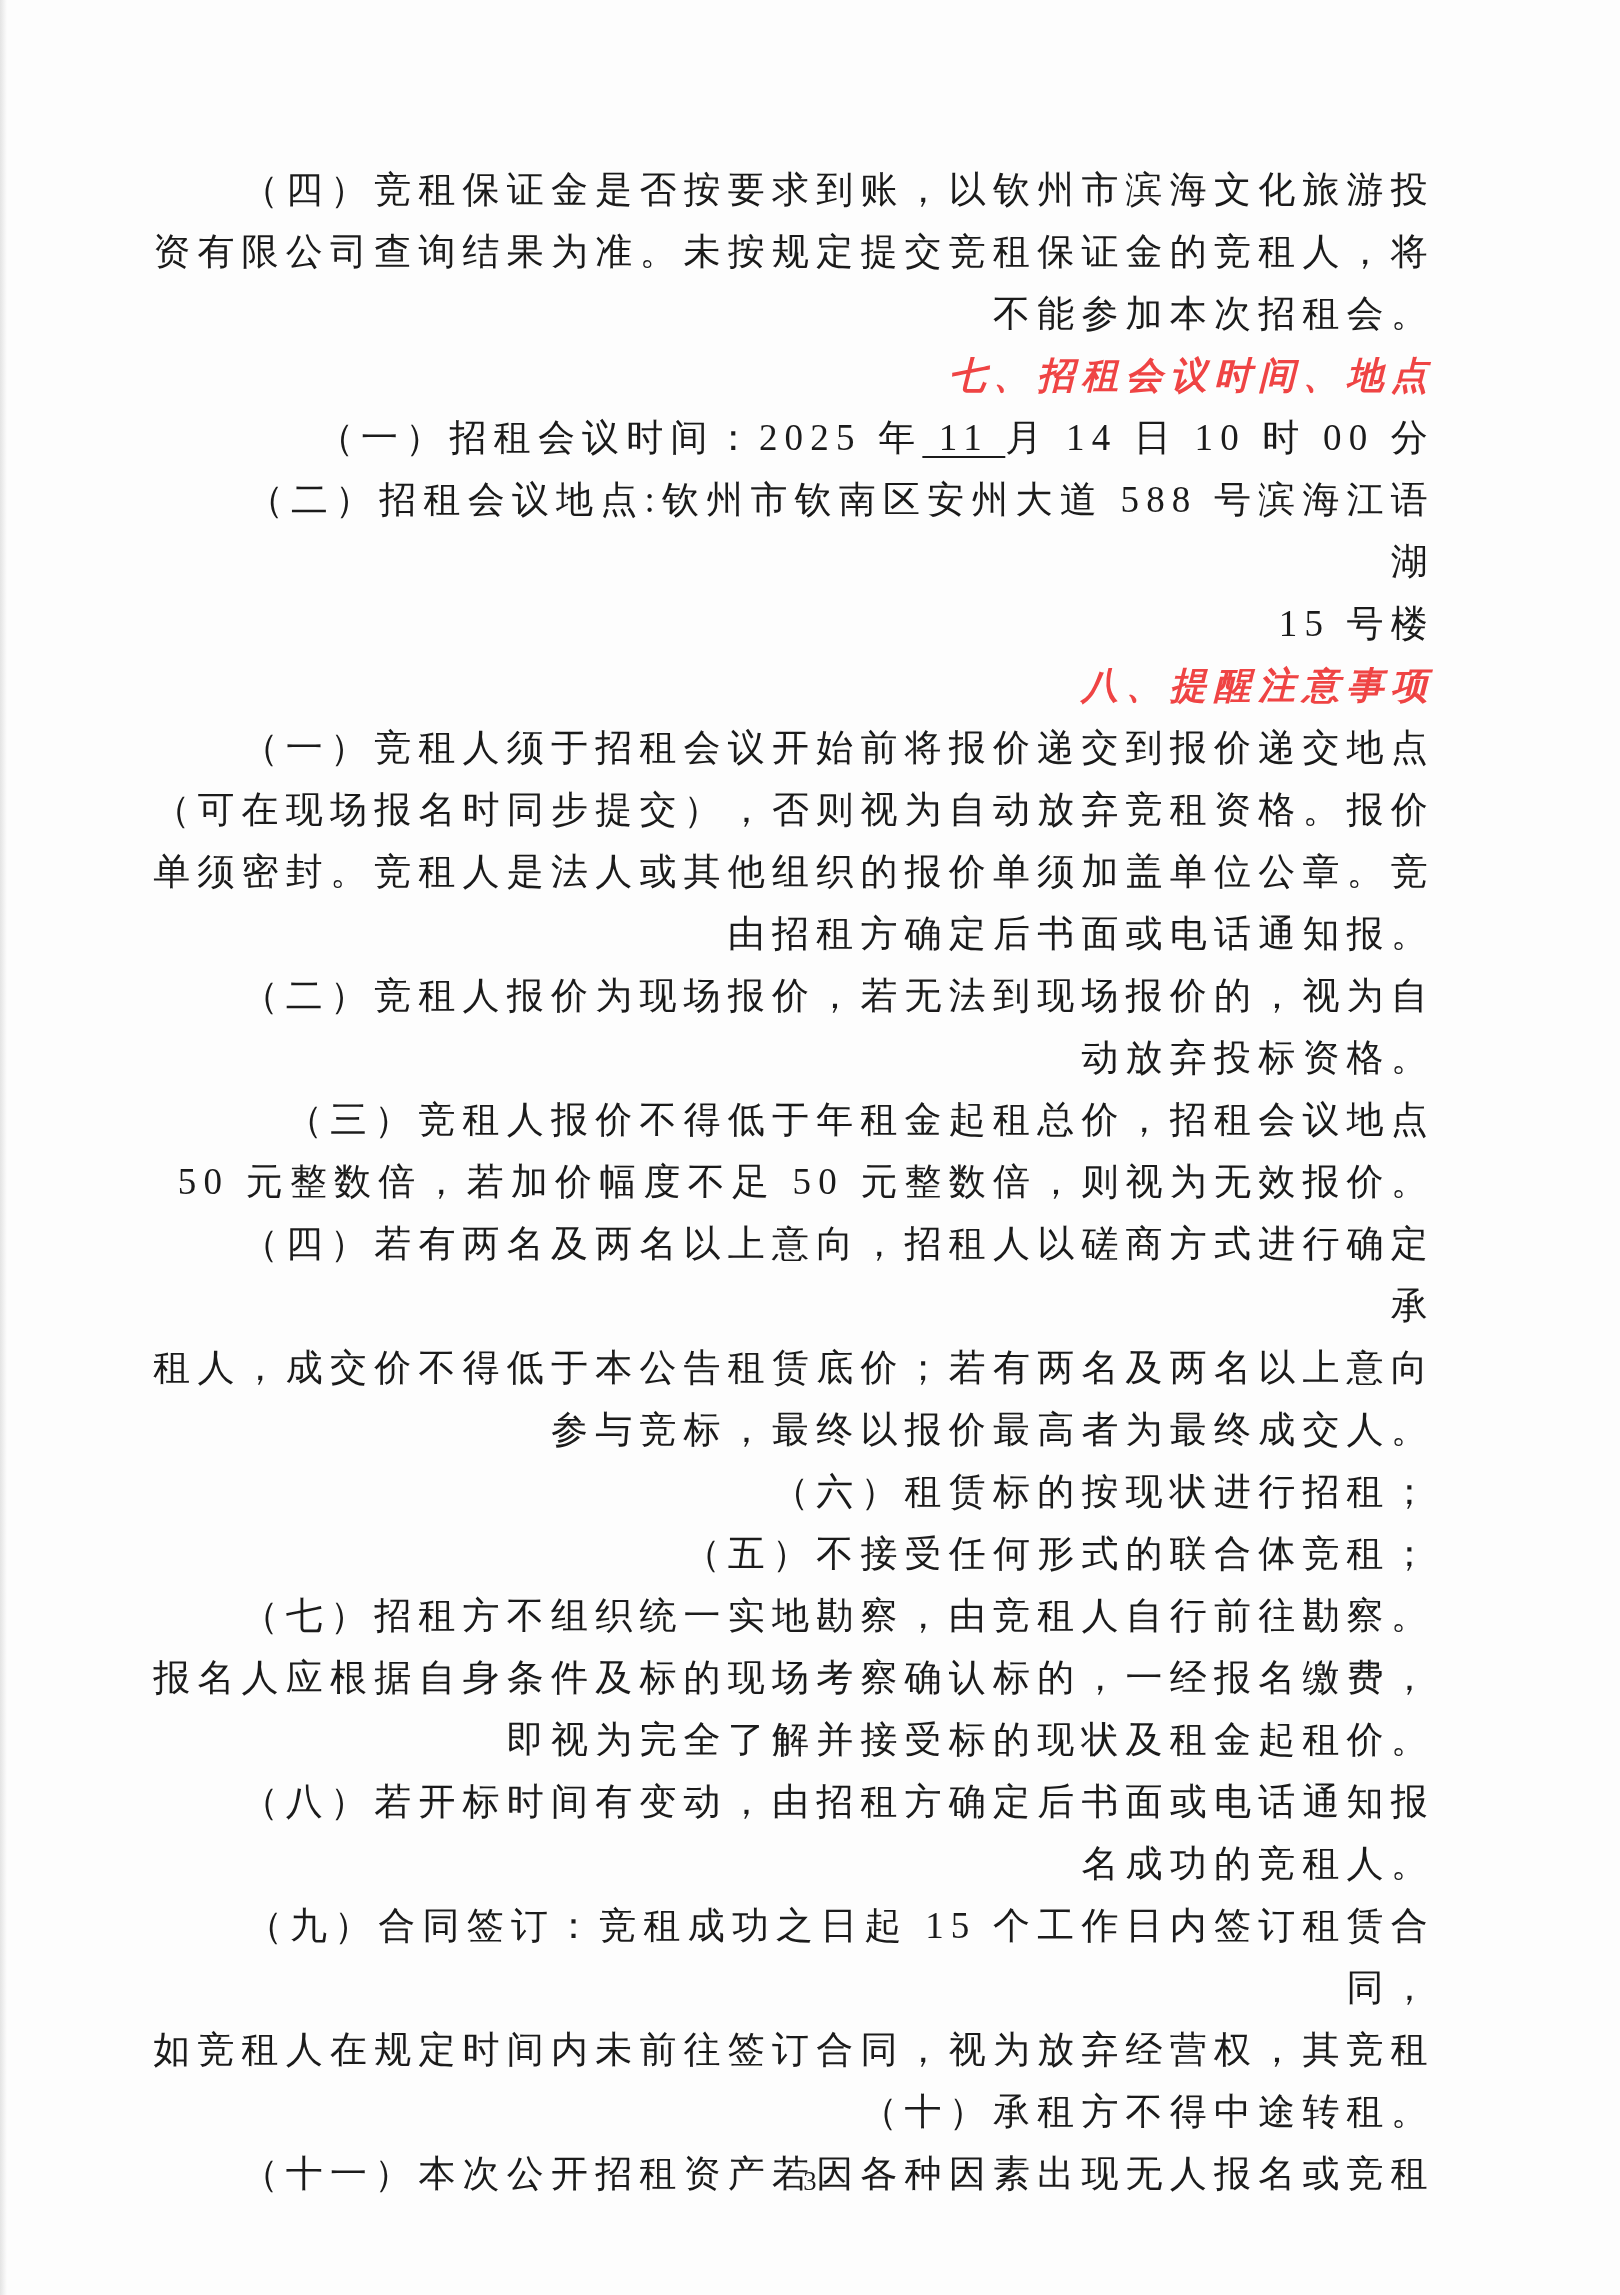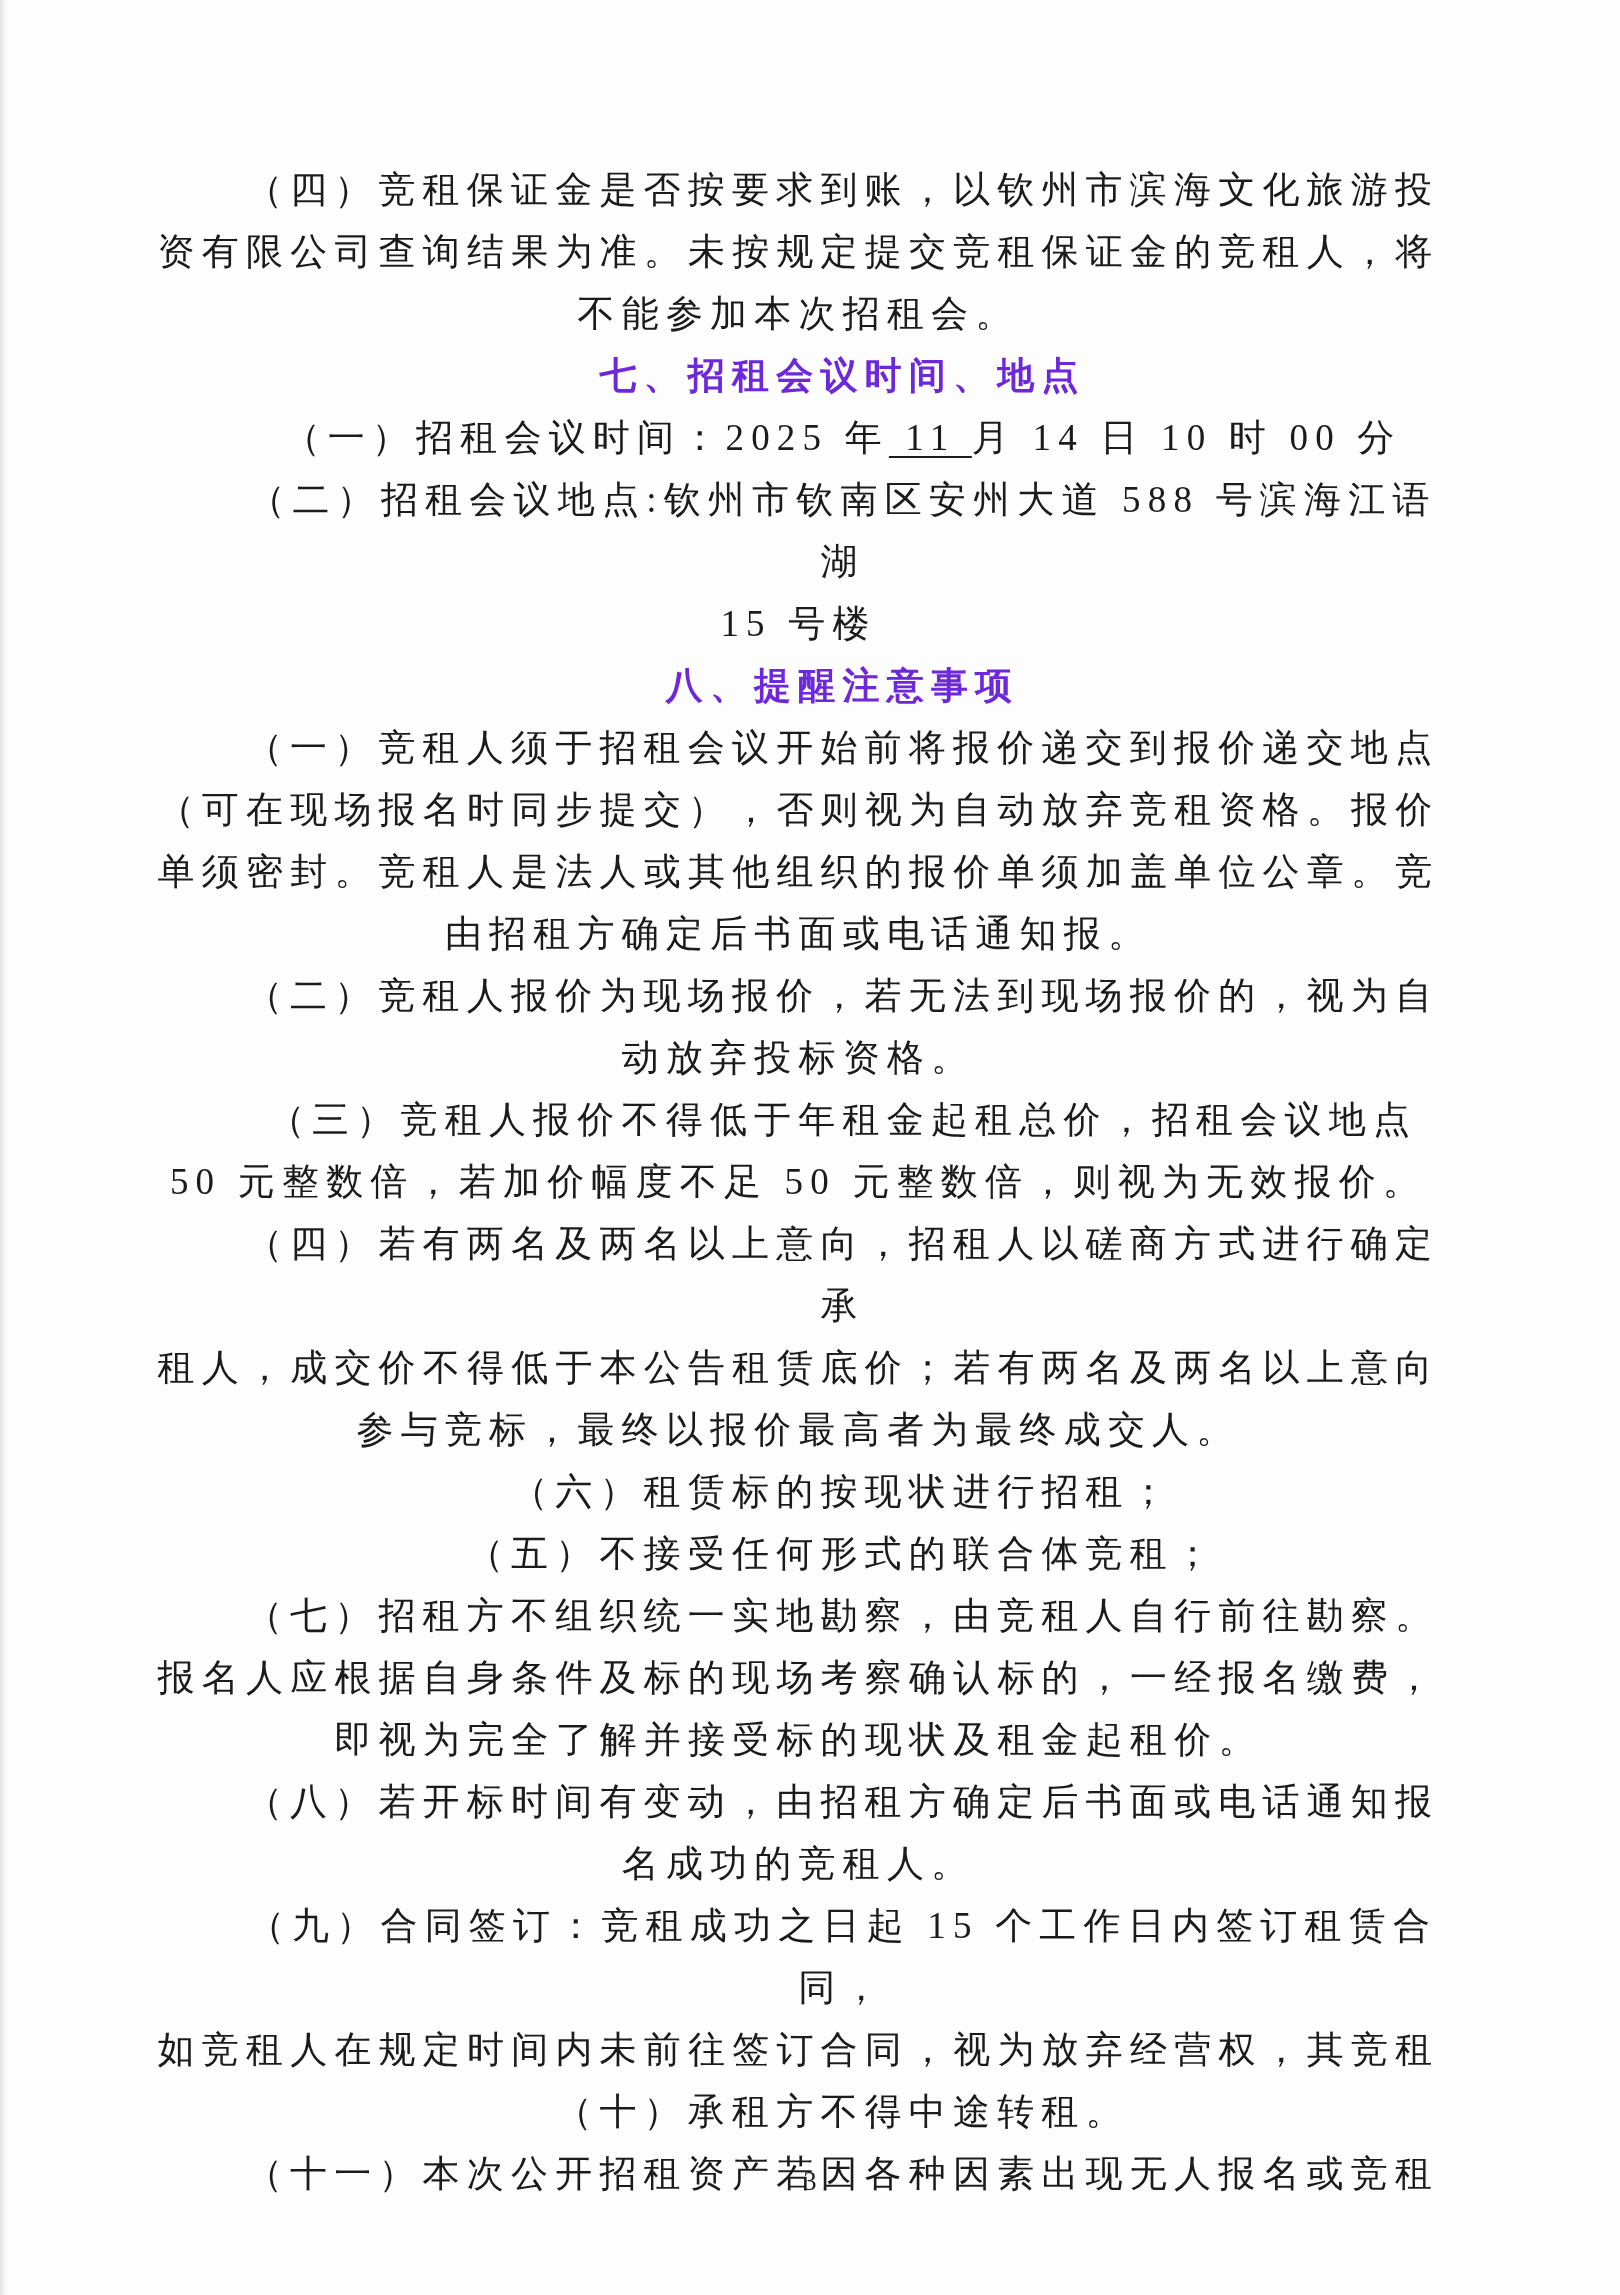--- a/index.html
+++ b/index.html
@@ -20,32 +20,32 @@
     position: absolute;
     left: 0;
     top: 0;
     width: 7.2px;
     height: 100%;
     background: linear-gradient(to right, #d9d9d9, rgba(217,217,217,0));
     opacity: 0.7;
   }
   .content {
     position: absolute;
-    left: 152px;
+    left: 142px;
     top: 159px;
     width: 1293px;
     font-size: 37px;
     letter-spacing: 7.2px;
     line-height: 62px;
-    text-align: center;
+    text-align: right;
   }
   .para { margin: 0; }
   .line { white-space: pre-wrap; }
   .line.first { padding-left: 88px; }
-  .para.heading .line { font-weight: 700; color: #6d28d9; }
+  .para.heading .line { font-weight: 700; color: #ef4444; font-style: italic; }
   .u {
     text-decoration: underline;
     text-decoration-thickness: 2px;
     text-underline-offset: 6.1px;
   }
   .footer {
     position: absolute;
     left: 0;
     top: 2166px;
     width: 100%;

